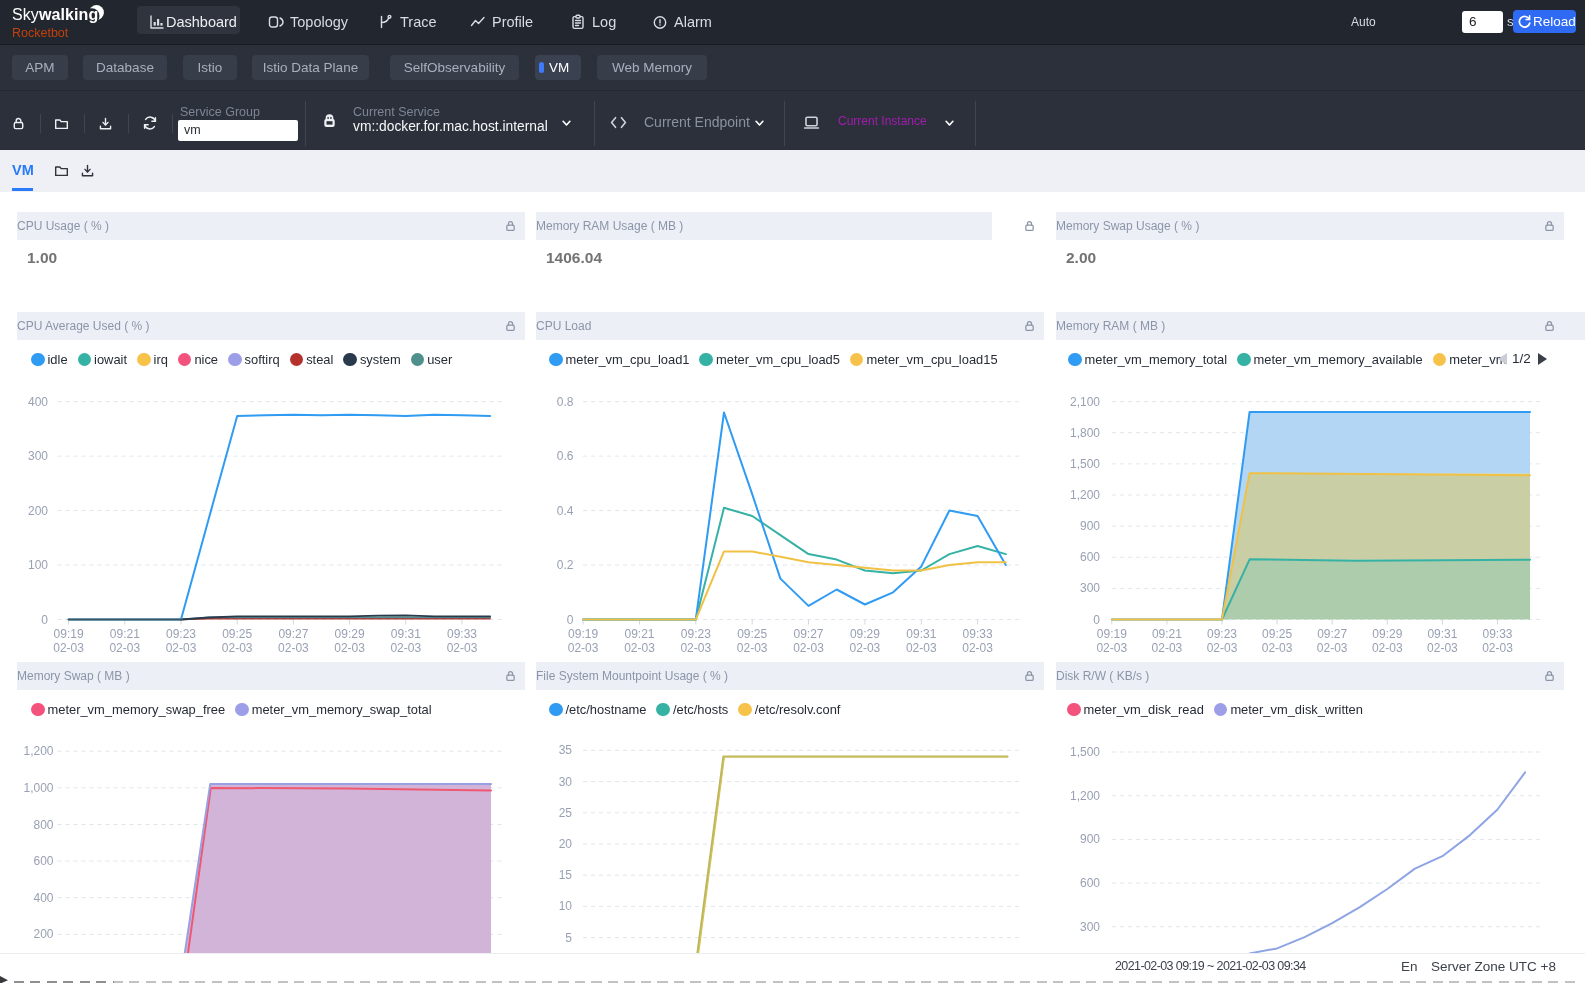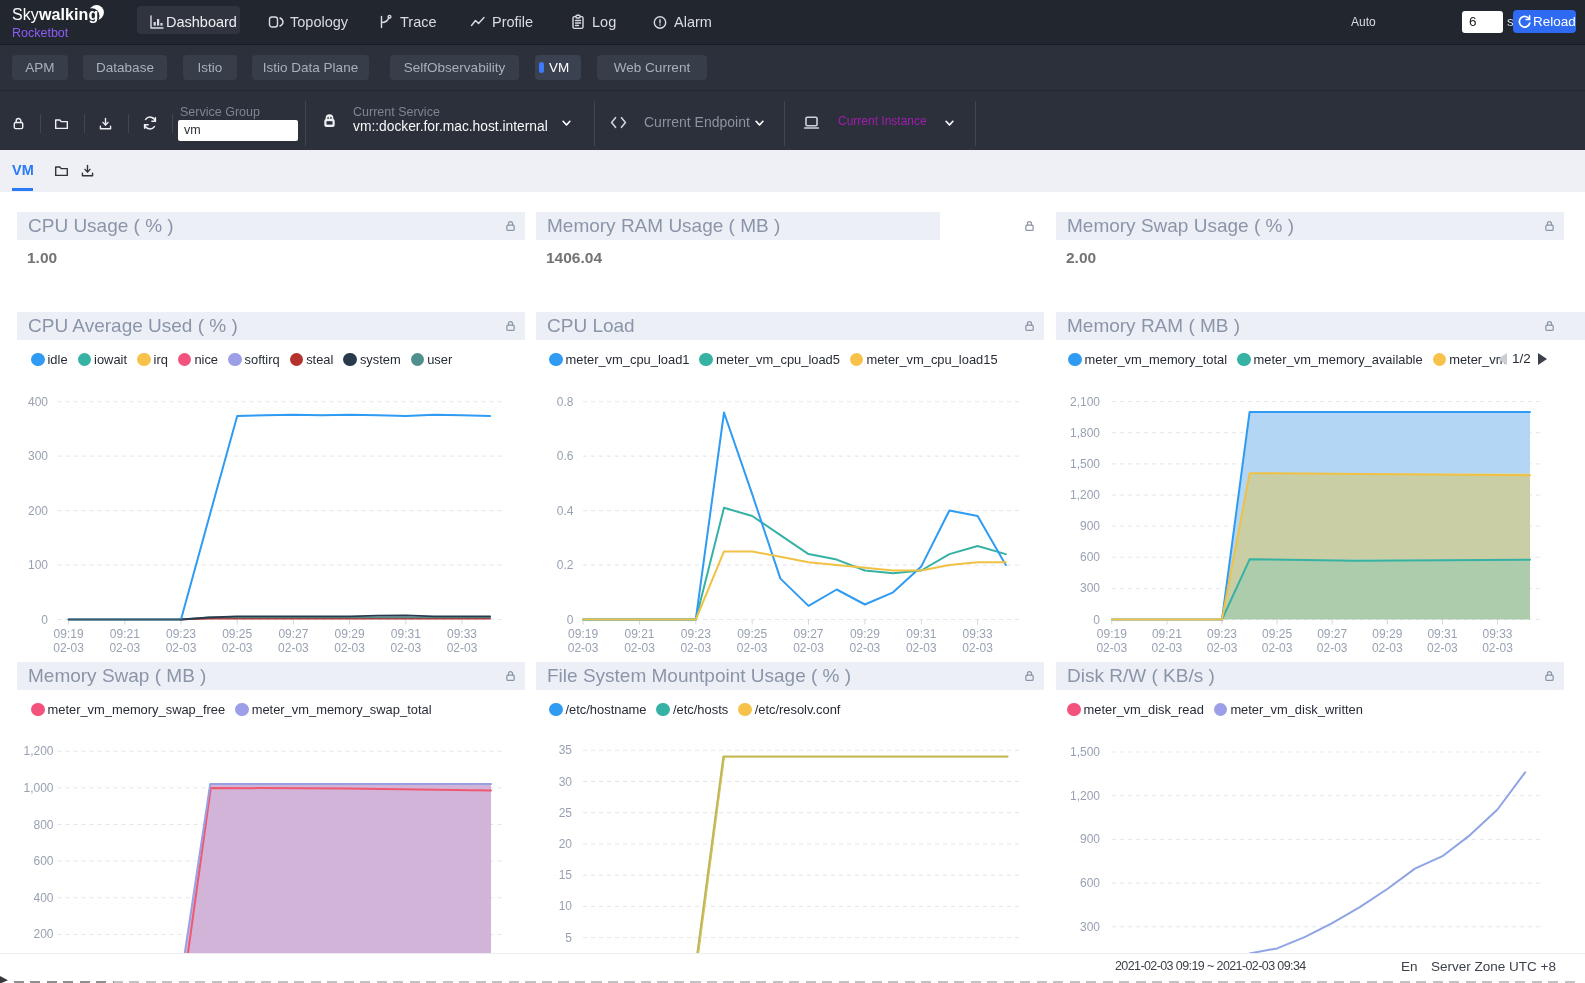--- a/index.html
+++ b/index.html
@@ -4,41 +4,41 @@
 *{margin:0;padding:0;box-sizing:border-box}
 html,body{width:1585px;height:983px;overflow:hidden;background:#fff;
 font-family:"Liberation Sans",sans-serif;}
 .abs{position:absolute}
 .navtxt{position:absolute;top:0;height:44px;line-height:44px;color:#d9dce2;font-size:14.5px}
 .chip{position:absolute;top:55px;height:25px;border-radius:4px;background:#373d49;color:#a9b0bc;
 font-size:13.5px;text-align:center;line-height:25px}
 .sep{position:absolute;width:1px;background:#40454f}
 .tlab{position:absolute;color:#7d8594;font-size:12.5px}
 .card-h{position:absolute;height:28px;background:#edeff6;border-radius:0;color:#8b95a9;
-font-size:19px;line-height:28px;padding-left:11px}
+font-size:12px;line-height:28px;}
 .val{position:absolute;color:#737373;font-size:15.5px;font-weight:bold}
 .legend{position:absolute;display:flex;align-items:center;font-size:12.9px;color:#262b36;white-space:nowrap}
 .legend .it{display:flex;align-items:center;margin-right:10px}
 .dot{width:13.5px;height:13.5px;border-radius:50%;margin-right:3px;flex:0 0 auto}
 svg{display:block}
 .ftxt{position:absolute;color:#3c414b;font-size:13.5px}
 </style></head><body>
 <div class="abs" style="left:0;top:0;width:1585px;height:44px;background:#22262e"></div>
 <div class="abs" style="left:0;top:44px;width:1585px;height:46px;background:#2b303a;border-top:1px solid #191c22"></div>
 <div class="abs" style="left:0;top:90px;width:1585px;height:60px;background:#2b303a;border-top:1px solid #232832"></div>
 <div class="abs" style="left:0;top:150px;width:1585px;height:42px;background:#eef0f5"></div>
 <div class="abs" style="left:12px;top:6px;color:#fff;font-size:16px;letter-spacing:0.1px"><span style="font-weight:normal">Sky</span><span style="font-weight:600">walking</span></div>
 <svg class="abs" style="left:87px;top:4px" width="19" height="19" viewBox="0 0 19 19">
     <mask id="mn">
       <rect x="-6" y="-6" width="31" height="31" fill="#fff"></rect>
       <circle cx="4.9" cy="11.9" r="7.6" fill="#000"></circle>
     </mask>
     <circle cx="9.5" cy="8.5" r="7.4" fill="#fff" mask="url(#mn)"></circle>
   </svg>
-<div class="abs" style="left:12px;top:26px;color:#8b5cf6;font-size:12.5px">Rocketbot</div>
+<div class="abs" style="left:12px;top:26px;color:#c2410c;font-size:12.5px">Rocketbot</div>
 <div class="abs" style="left:137px;top:6px;width:103px;height:28px;background:#2f343e;border-radius:4px"></div>
 <svg class="abs" style="left:149px;top:14px" width="16" height="16" viewBox="0 0 16 16" fill="none" stroke="#d9dce2" stroke-width="1.4" stroke-linecap="round" stroke-linejoin="round">
     <path d="M2 2 V14 H14"></path>
     <rect x="4.6" y="8" width="2.2" height="3.6" fill="#d9dce2" stroke="none"></rect>
     <rect x="8" y="5" width="2.2" height="6.6" fill="#d9dce2" stroke="none"></rect>
     <rect x="11.4" y="9" width="2.2" height="2.6" fill="#d9dce2" stroke="none"></rect>
   </svg>
 <div class="navtxt" style="left:166px;color:#eceef2">Dashboard</div>
 <svg class="abs" style="left:268px;top:14px" width="16" height="16" viewBox="0 0 16 16" fill="none" stroke="#d9dce2" stroke-width="1.4" stroke-linecap="round" stroke-linejoin="round">
     <rect x="1.5" y="3" width="8" height="10" rx="2.5"></rect>
@@ -76,21 +76,21 @@
     <path d="M12.6 1.8 V5.4 H9" stroke-width="1.5"></path>
   </svg>
 <div class="abs" style="left:1533px;top:0;height:43px;line-height:43px;color:#fff;font-size:13.5px">Reload</div>
 <div class="chip" style="left:12px;width:56px">APM</div>
 <div class="chip" style="left:83px;width:84px">Database</div>
 <div class="chip" style="left:183px;width:54px">Istio</div>
 <div class="chip" style="left:252px;width:117px">Istio Data Plane</div>
 <div class="chip" style="left:390px;width:129px">SelfObservability</div>
 <div class="chip" style="left:535px;width:46px;background:#3a4150;color:#fff;padding-left:14px;text-align:left">VM</div>
 <div class="abs" style="left:539px;top:62px;width:5px;height:11px;border-radius:2.5px;background:#3e7bfa"></div>
-<div class="chip" style="left:597px;width:110px">Web Current</div>
+<div class="chip" style="left:597px;width:110px">Web Memory</div>
 <svg class="abs" style="left:11px;top:116px" width="15" height="15" viewBox="0 0 16 16" fill="none" stroke="#eef0f3" stroke-width="1.5" stroke-linecap="round" stroke-linejoin="round">
     <rect x="3.5" y="7" width="9" height="6.5" rx="1.5"></rect>
     <path d="M5.5 7 V5.2 a2.5 2.5 0 0 1 5 0 V7"></path>
   </svg>
 <div class="sep" style="left:40px;top:114px;height:19px"></div>
 <svg class="abs" style="left:54px;top:116px" width="15" height="15" viewBox="0 0 16 16" fill="none" stroke="#eef0f3" stroke-width="1.5" stroke-linecap="round" stroke-linejoin="round">
     <path d="M1.8 4.2 h4.4 l1.5 1.8 h6.5 v7.2 h-12.4 z"></path>
   </svg>
 <div class="sep" style="left:84px;top:114px;height:19px"></div>
 <svg class="abs" style="left:98px;top:116px" width="15" height="15" viewBox="0 0 16 16" fill="none" stroke="#eef0f3" stroke-width="1.5" stroke-linecap="round" stroke-linejoin="round">
@@ -148,21 +148,21 @@
 <svg class="abs" style="left:80px;top:163px" width="15" height="15" viewBox="0 0 16 16" fill="none" stroke="#30343c" stroke-width="1.5" stroke-linecap="round" stroke-linejoin="round">
     <path d="M2.6 10.8 V13.6 H13.4 V10.8"></path>
     <path d="M8 2.6 v6.8"></path>
     <path d="M5.3 6.8 L8 9.6 L10.7 6.8"></path>
   </svg>
 <div class="card-h" style="left:17px;top:212px;width:508px">CPU Usage ( % )</div>
 <svg class="abs" style="left:504px;top:219px" width="13" height="14" viewBox="0 0 16 16" fill="none" stroke="#8d96a8" stroke-width="1.6" stroke-linecap="round">
     <rect x="3.5" y="7" width="9" height="6.5" rx="1.5"></rect>
     <path d="M5.5 7 V5.2 a2.5 2.5 0 0 1 5 0 V7"></path>
   </svg>
-<div class="card-h" style="left:536px;top:212px;width:404px">Memory RAM Usage ( MB )</div>
+<div class="card-h" style="left:536px;top:212px;width:456px">Memory RAM Usage ( MB )</div>
 <svg class="abs" style="left:1023px;top:219px" width="13" height="14" viewBox="0 0 16 16" fill="none" stroke="#8d96a8" stroke-width="1.6" stroke-linecap="round">
     <rect x="3.5" y="7" width="9" height="6.5" rx="1.5"></rect>
     <path d="M5.5 7 V5.2 a2.5 2.5 0 0 1 5 0 V7"></path>
   </svg>
 <div class="card-h" style="left:1056px;top:212px;width:508px">Memory Swap Usage ( % )</div>
 <svg class="abs" style="left:1543px;top:219px" width="13" height="14" viewBox="0 0 16 16" fill="none" stroke="#8d96a8" stroke-width="1.6" stroke-linecap="round">
     <rect x="3.5" y="7" width="9" height="6.5" rx="1.5"></rect>
     <path d="M5.5 7 V5.2 a2.5 2.5 0 0 1 5 0 V7"></path>
   </svg>
 <div class="val" style="left:27px;top:249px">1.00</div>

